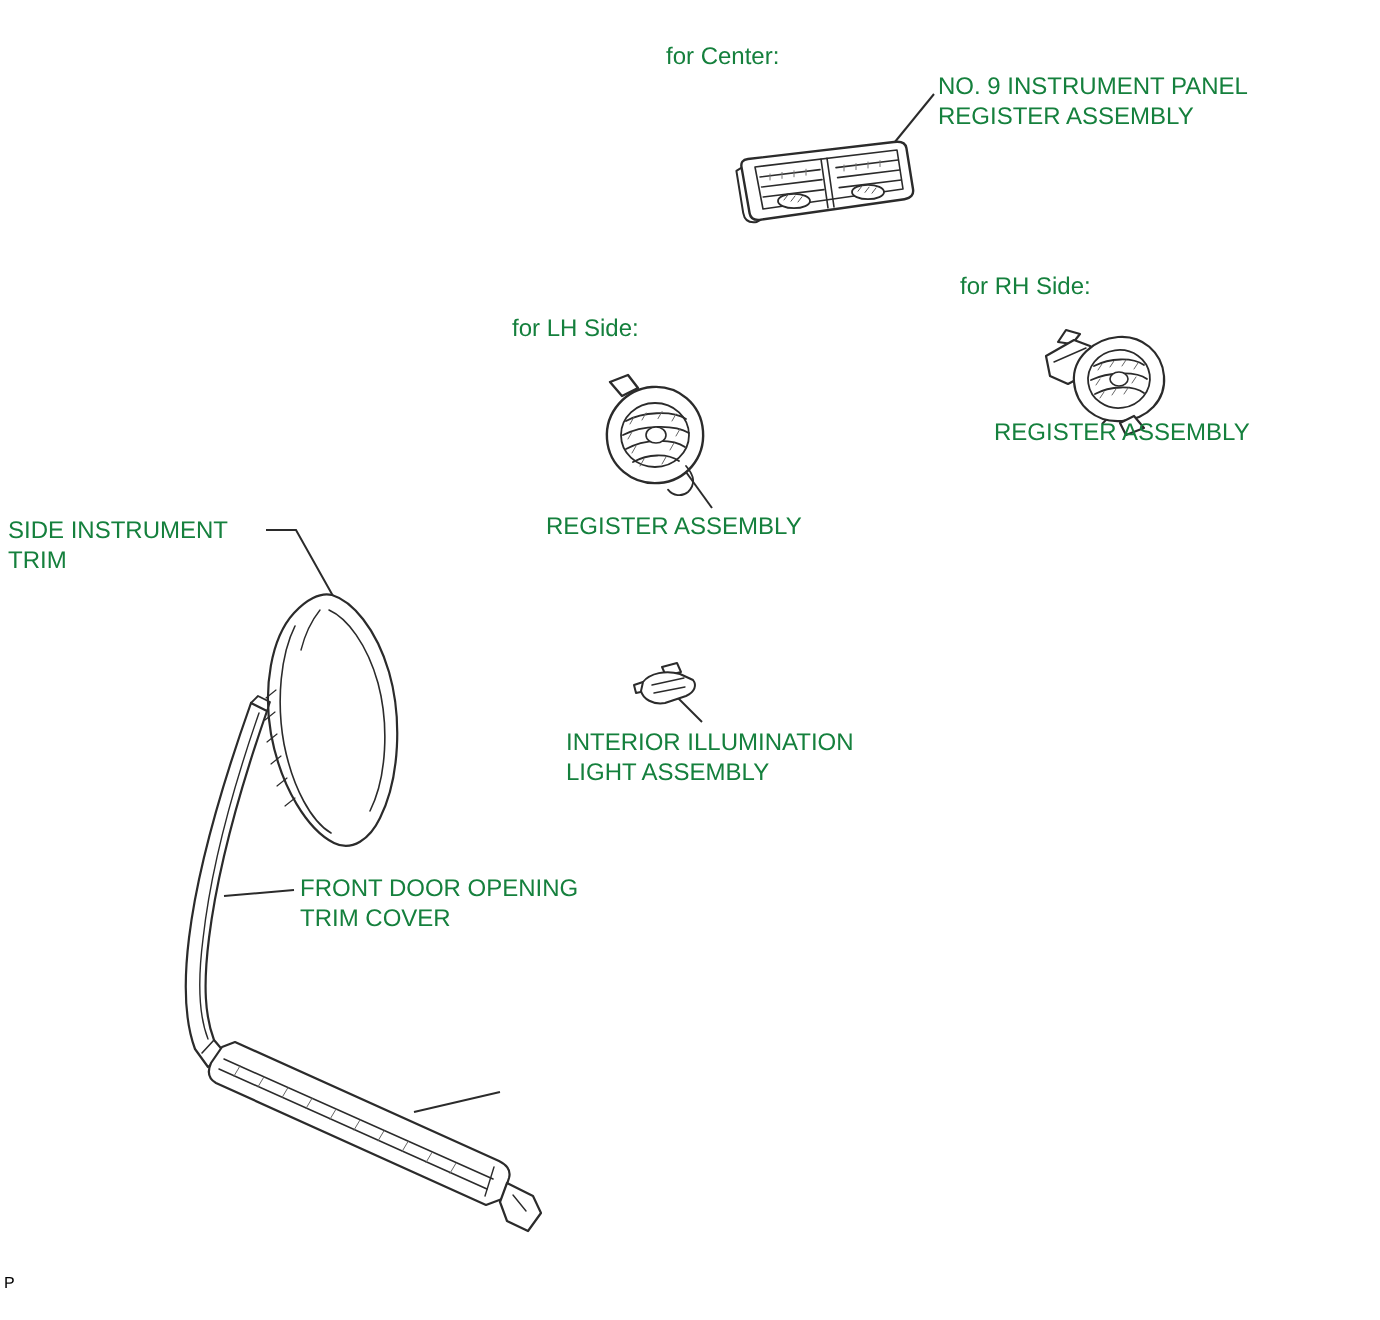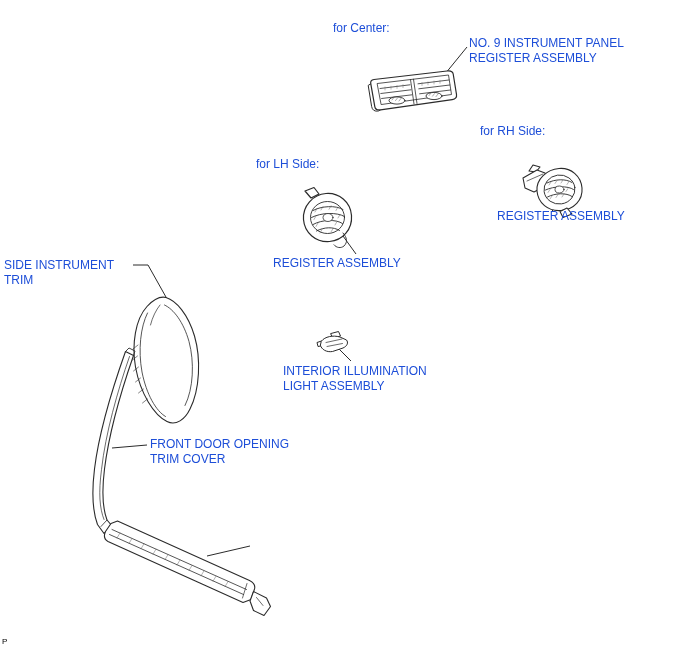--- a/index.html
+++ b/index.html
@@ -12,21 +12,21 @@
     font-family:"Liberation Sans", sans-serif;
     color:#000000;
     overflow:hidden;
   }
   .diagram-svg { position:absolute; left:0; top:0; }
   .label {
     position:absolute;
     font-size:12px;
     line-height:15px;
     white-space:nowrap;
-    color:#1d4ed8;
+    color:#15803d;
   }
   .footer-mark {
     position:absolute;
     left:2px;
     top:637px;
     font-size:8px;
     line-height:10px;
     color:#000;
   }
 </style>
@@ -126,21 +126,21 @@
       <path d="M112,529.5 L246.5,589.5" fill="none" stroke-width="0.8"></path>
       <path d="M109.5,534.5 L243.5,594.5" fill="none" stroke-width="0.8"></path>
       <path d="M247,583.5 L242.5,598" fill="none" stroke-width="0.7"></path>
       <path d="M120,533 l-3,5 M132,538.4 l-3,5 M144,543.8 l-3,5 M156,549.2 l-3,5 M168,554.6 l-3,5 M180,560 l-3,5 M192,565.4 l-3,5 M204,570.8 l-3,5 M216,576.2 l-3,5 M228,581.6 l-3,5" stroke="#666" stroke-width="0.5" fill="none"></path>
       <path d="M253.5,591.5 L266.5,598 L270.5,606.5 L264,615.5 L253.5,610.5 L250,601 Z"></path>
       <path d="M256.5,597.5 L263,605.5" fill="none" stroke-width="0.7"></path>
     </g>
   </svg>
 
   <div class="label" style="left:333px; top:21px">for Center:</div>
-  <div class="label" style="left:480px; top:124px">for RH Side:</div>
+  <div class="label" style="left:480px; top:136px">for RH Side:</div>
   <div class="label" style="left:256px; top:157px">for LH Side:</div>
 
   <div class="label" style="left:469px; top:36px">
     <div>NO. 9 INSTRUMENT PANEL</div>
     <div>REGISTER ASSEMBLY</div>
   </div>
 
   <div class="label" style="left:497px; top:209px">
     <div>REGISTER ASSEMBLY</div>
   </div>

